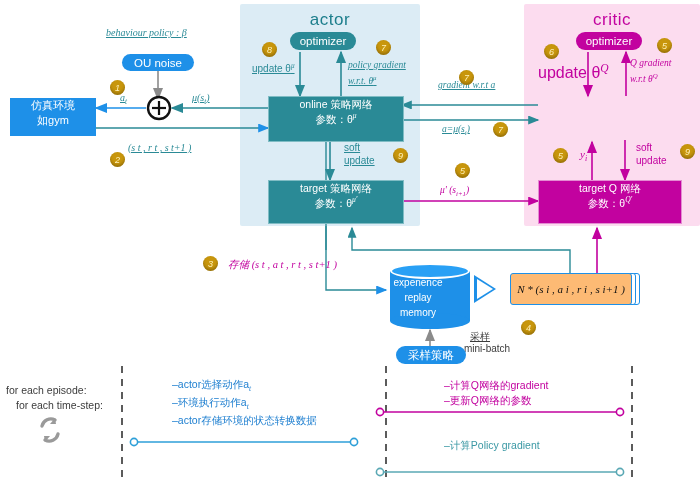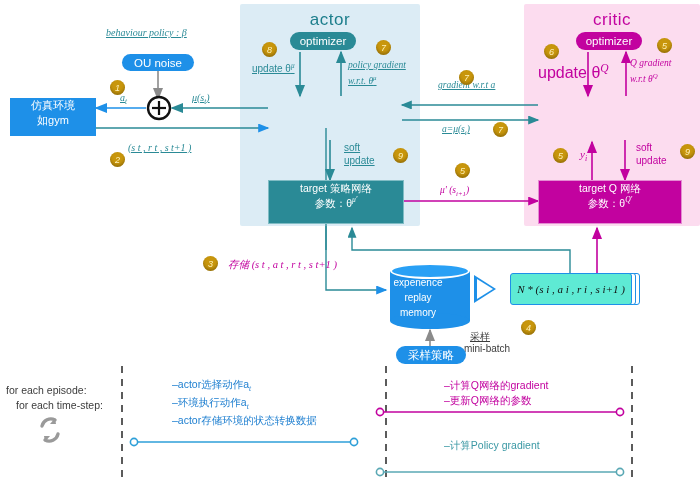--- a/index.html
+++ b/index.html
@@ -43,21 +43,21 @@
   .cyl{position:absolute;left:390px;top:263px;width:80px;height:64px;}
   .cyl-body{position:absolute;left:0;top:8px;width:80px;height:50px;background:#1e90e8;}
   .cyl-top{position:absolute;left:0;top:0;width:80px;height:16px;border-radius:50%;
            background:#29a0f5;border:2px solid #ffffff;box-sizing:border-box;}
   .cyl-bot{position:absolute;left:0;top:50px;width:80px;height:16px;border-radius:50%;background:#1e90e8;}
   .cyl-txt{position:absolute;left:0;top:12px;width:56px;text-align:center;color:#fff;font-size:10px;line-height:15px;}
 
   .batchbox{position:absolute;left:510px;top:273px;width:120px;height:30px;}
   .bb-l3{position:absolute;left:8px;top:0;width:120px;height:30px;border:1.4px solid #1e90e8;background:#fff;border-radius:3px;}
   .bb-l2{position:absolute;left:4px;top:0;width:120px;height:30px;border:1.4px solid #1e90e8;background:#fff;border-radius:3px;}
-  .bb-l1{position:absolute;left:0;top:0;width:120px;height:30px;border:1.4px solid #1e90e8;background:#5eead4;border-radius:3px;
+  .bb-l1{position:absolute;left:0;top:0;width:120px;height:30px;border:1.4px solid #1e90e8;background:#fdba74;border-radius:3px;
          display:flex;align-items:center;justify-content:center;font-size:11px;color:#111;}
 
   .play{position:absolute;left:474px;top:275px;width:0;height:0;
         border-top:14px solid transparent;border-bottom:14px solid transparent;border-left:22px solid #1e90e8;}
   .play-in{position:absolute;left:477px;top:279px;width:0;height:0;
         border-top:10px solid transparent;border-bottom:10px solid transparent;border-left:16px solid #fff;}
 
   .legend-txt{position:absolute;font-size:10.5px;color:#3c3c3c;white-space:nowrap;}
   .note{position:absolute;font-size:10.5px;white-space:nowrap;}
   .note-blue{color:#1e7fd0;}
@@ -169,20 +169,26 @@
   <div class="pill pill-teal" style="left:290px;top:32px;width:66px;height:18px;">optimizer</div>
 
   <div class="lbl lbl-teal" style="left:252px;top:62px;font-size:10px;">
     <span>update θ</span><span class="sup ital">μ</span>
   </div>
   <div class="lbl lbl-teal ital" style="left:348px;top:60px;font-size:9.5px;">policy gradient</div>
   <div class="lbl lbl-teal ital" style="left:348px;top:74px;font-size:9.5px;">
     <span>w.r.t. θ</span><span class="sup">μ</span>
   </div>
 
+  <div class="box teal-box" style="left:268px;top:96px;width:134px;height:44px;font-size:10.5px;">
+    <div>online 策略网络</div>
+    <div>
+      <span>参数：θ</span><span class="sup ital">μ</span>
+    </div>
+  </div>
 
   <div class="lbl lbl-teal" style="left:344px;top:142px;font-size:10px;">soft</div>
   <div class="lbl lbl-teal" style="left:344px;top:155px;font-size:10px;">update</div>
 
   <div class="box teal-box" style="left:268px;top:180px;width:134px;height:42px;font-size:10.5px;">
     <div>target 策略网络</div>
     <div>
       <span>参数：θ</span><span class="sup ital">μ'</span>
     </div>
   </div>

